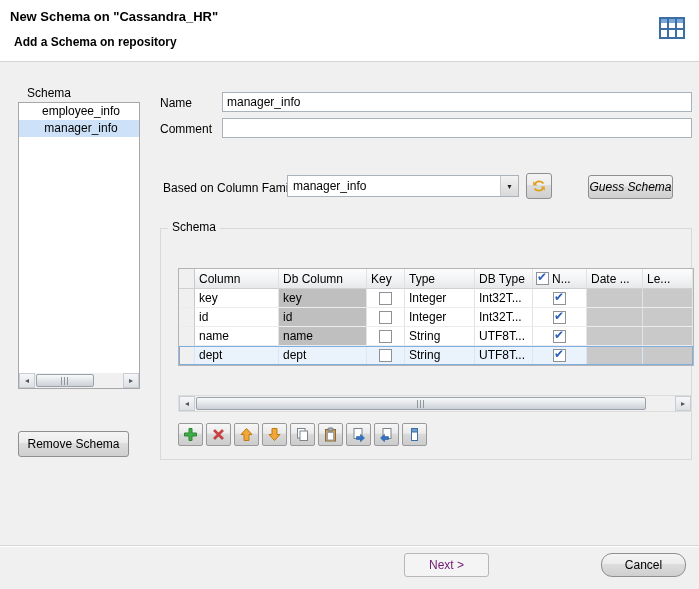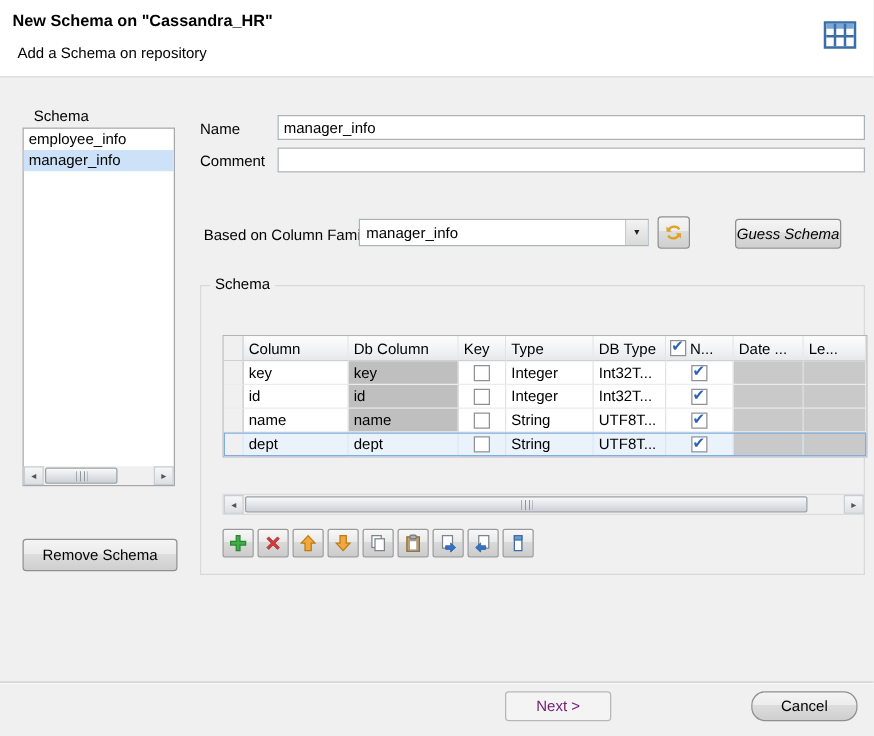--- a/index.html
+++ b/index.html
@@ -3,37 +3,37 @@
 <meta charset="utf-8">
 <style>
   * { margin:0; padding:0; box-sizing:border-box; }
   html,body { width:699px; height:589px; overflow:hidden; }
   body { font-family:"Liberation Sans","DejaVu Sans",sans-serif; font-size:12px; color:#000; background:#f0f0f0; }
   .dialog { position:relative; width:699px; height:589px; background:#f0f0f0; overflow:hidden; }
 
   
   .header { position:absolute; left:0; top:0; width:699px; height:62px; background:#fff; border-bottom:1px solid #d4d4d4; }
   .title { position:absolute; left:10px; top:9px; font-weight:bold; font-size:13px; }
-  .subtitle { position:absolute; left:14px; top:35px; font-size:12px; }
+  .subtitle { position:absolute; left:14px; top:35px; font-size:12px;font-weight:bold; }
   .header-icon { position:absolute; right:12px; top:13px; width:30px; height:30px; }
 
   
   .btn { position:absolute; display:flex; align-items:center; justify-content:center; font-family:"Liberation Sans","DejaVu Sans",sans-serif;
          font-size:12px; color:#000; background:linear-gradient(#f4f4f4,#ececec 45%,#dddddd 46%,#cfcfcf);
          border:1px solid #8e8f8f; border-radius:3px; cursor:default; }
   .btn.default { border-color:#3c7fb1; background:linear-gradient(#f0f8fd,#e2f2fb 45%,#cbe7f7 46%,#b4dcf2); box-shadow:inset 0 0 0 1px #c8e6f6; }
   .btn.disabled { background:#f4f4f4; border-color:#b6b7b8; color:#701a75; box-shadow:none; }
 
   
   .left-group-label { position:absolute; left:27px; top:86px; }
-  .list { position:absolute; left:18px; top:102px; width:122px; height:287px; background:#fff; border:1px solid #a7a7a7; }
+  .list { position:absolute; left:18px; top:102px; width:122px; height:287px; background:#fff; border:1px solid #a7a7a7;text-align:center; }
   .list-item { height:17px; line-height:17px; padding-left:4px; white-space:nowrap; overflow:hidden; }
   .list-item.selected { background:#cde2f8; }
   .add-schema { left:18px; top:397px; width:124px; height:26px; }
-  .remove-schema { left:18px; top:431px; width:124px; height:26px; }
+  .remove-schema { left:18px; top:431px; width:111px; height:26px; }
 
   
   .hscroll { position:absolute; background:#f0f0f0; }
   .list-hscroll { left:0; bottom:0; width:120px; height:15px; }
   .table-hscroll { left:178px; top:395px; width:514px; height:17px; border:1px solid #dcdcdc; }
   .sb-btn { position:absolute; top:0; width:16px; height:100%; background:linear-gradient(#f6f7f8,#dde0e4); border:1px solid #c9cdd2;
             display:flex; align-items:center; justify-content:center; font-size:8px; color:#4e545a; }
   .sb-btn.left { left:0; } .sb-btn.right { right:0; }
   .sb-thumb { position:absolute; top:1px; height:13px; background:linear-gradient(#f8f9fa,#ccd1d7); border:1px solid #9aa1a8;
               border-radius:2px; display:flex; align-items:center; justify-content:center; }

